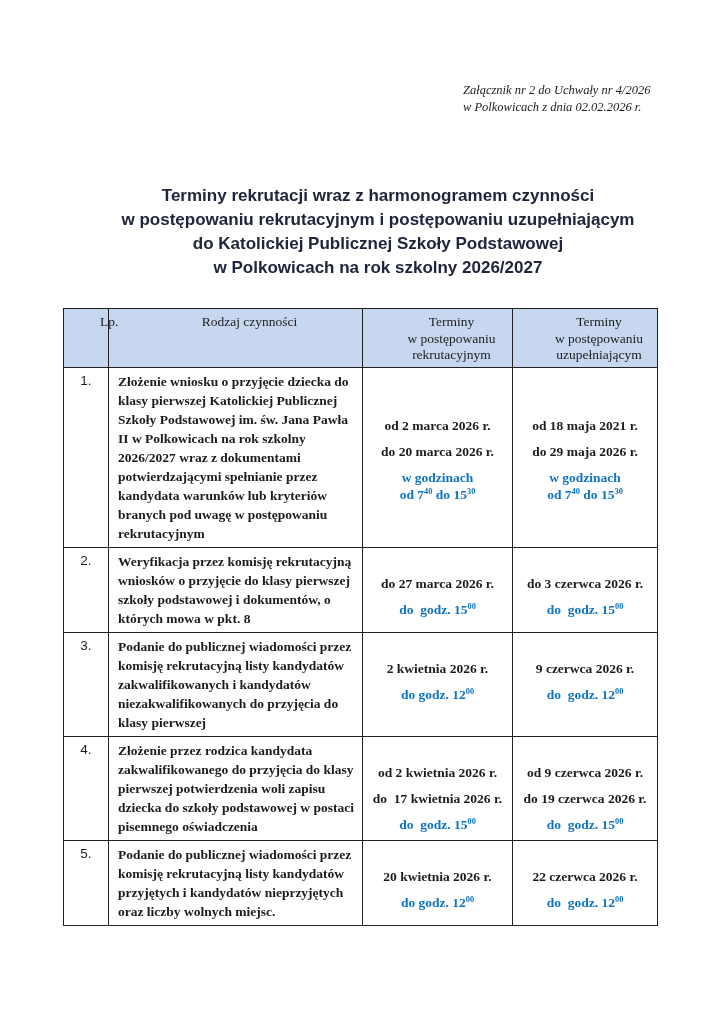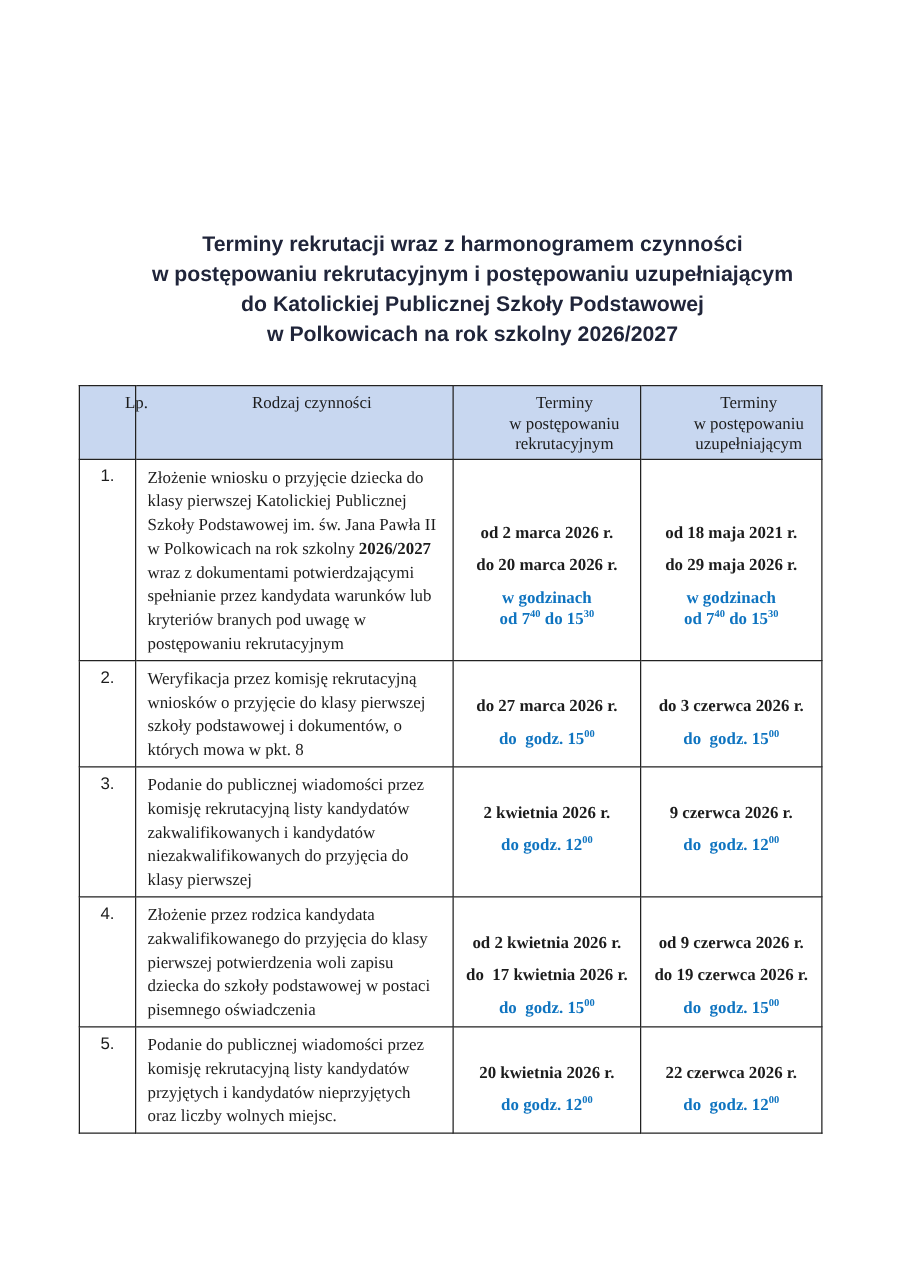--- a/index.html
+++ b/index.html
@@ -63,39 +63,42 @@
   .row-4{height:92px;}
   .row-5{height:78px;}
   td.lp{
     text-align:center;
     font-family:"Liberation Sans","DejaVu Sans",sans-serif;
     padding-top:5px;
   }
   td.activity{
     line-height:19px;
     padding:4px 8px 4px 9px;
+    font-weight:bold;
   }
   td.dates{
     text-align:center;
     font-weight:700;
     line-height:17px;
     padding-top:18px;
   }
   .row-1 td.dates{padding-top:40px;}
   .dl{margin:9px 0;white-space:pre-wrap;color:var(--ink);}
   .bl{margin:9px 0 0;white-space:pre-wrap;color:var(--blue);}
   .blt{margin:0 0 9px;white-space:pre-wrap;color:var(--blue);}
   .dates sup,.activity sup{font-size:0.62em;line-height:0;}
 </style>
 </head>
 <body>
 
 <div class="page">
 
   <div class="annotation">
+    <div>Załącznik nr 2 do Uchwały nr 4/2026</div>
+    <div>w Polkowicach z dnia 02.02.2026 r.</div>
   </div>
 
   <h1 class="title">
     <div>Terminy rekrutacji wraz z harmonogramem czynności</div>
     <div>w postępowaniu rekrutacyjnym i postępowaniu uzupełniającym</div>
     <div>do Katolickiej Publicznej Szkoły Podstawowej</div>
     <div>w Polkowicach na rok szkolny 2026/2027</div>
   </h1>
 
   <table class="doc-table">

